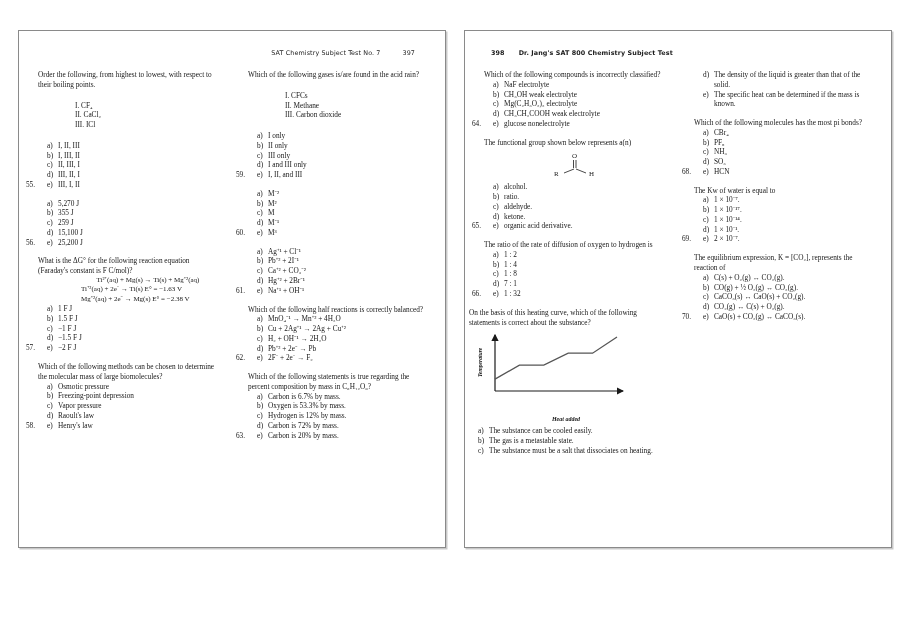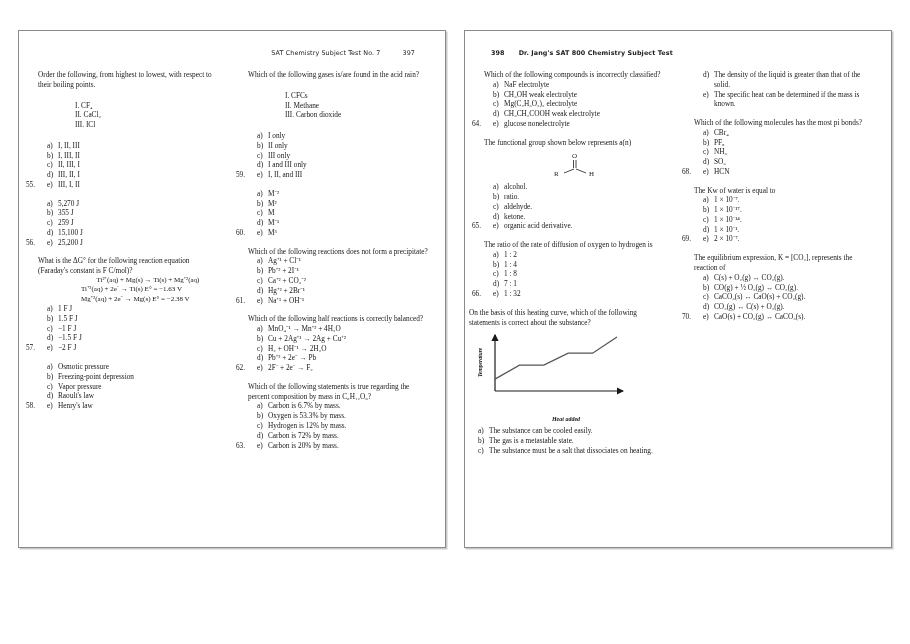--- a/index.html
+++ b/index.html
@@ -210,20 +210,21 @@
                 <li>
                   <span class="opt-lbl">e)</span>
                   <span class="opt-txt">−2 F J</span>
                 </li>
               </ul>
             </div>
           </div>
           <div class="q">
             <div class="q-num">58.</div>
             <div class="q-body">
+              <div class="q-stem">Which of the following methods can be chosen to determine the molecular mass of large biomolecules?</div>
               <ul class="opts">
                 <li>
                   <span class="opt-lbl">a)</span>
                   <span class="opt-txt">Osmotic pressure</span>
                 </li>
                 <li>
                   <span class="opt-lbl">b)</span>
                   <span class="opt-txt">Freezing-point depression</span>
                 </li>
                 <li>
@@ -299,21 +300,20 @@
                 <li>
                   <span class="opt-lbl">e)</span>
                   <span class="opt-txt">M³</span>
                 </li>
               </ul>
             </div>
           </div>
           <div class="q">
             <div class="q-num">61.</div>
             <div class="q-body">
-              <div class="q-stem">Which of the following reactions does not form a precipitate?</div>
               <ul class="opts">
                 <li>
                   <span class="opt-lbl">a)</span>
                   <span class="opt-txt">Ag⁺¹ + Cl⁻¹</span>
                 </li>
                 <li>
                   <span class="opt-lbl">b)</span>
                   <span class="opt-txt">Pb⁺² + 2I⁻¹</span>
                 </li>
                 <li>

